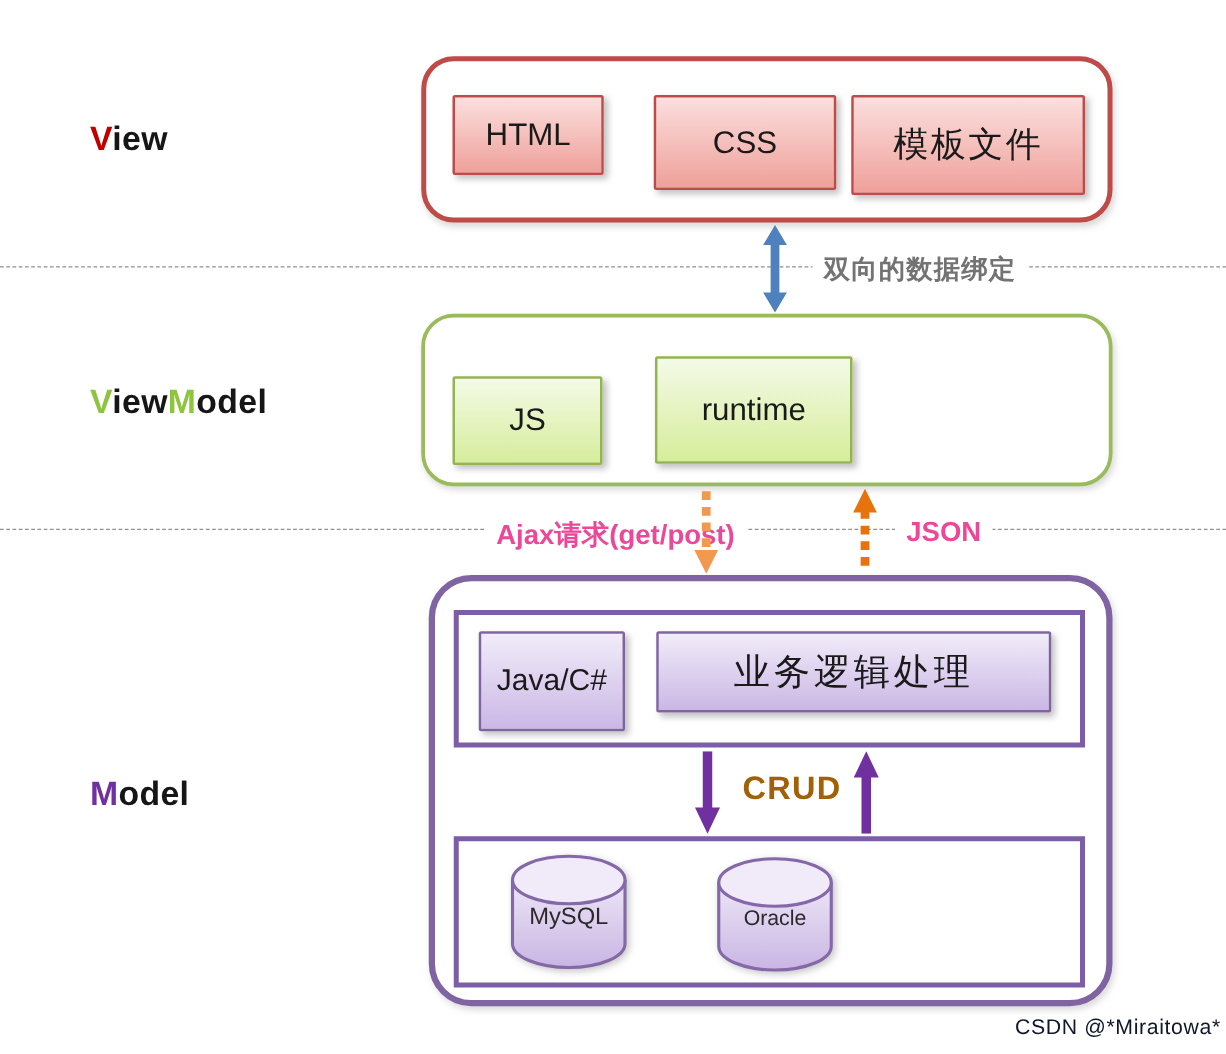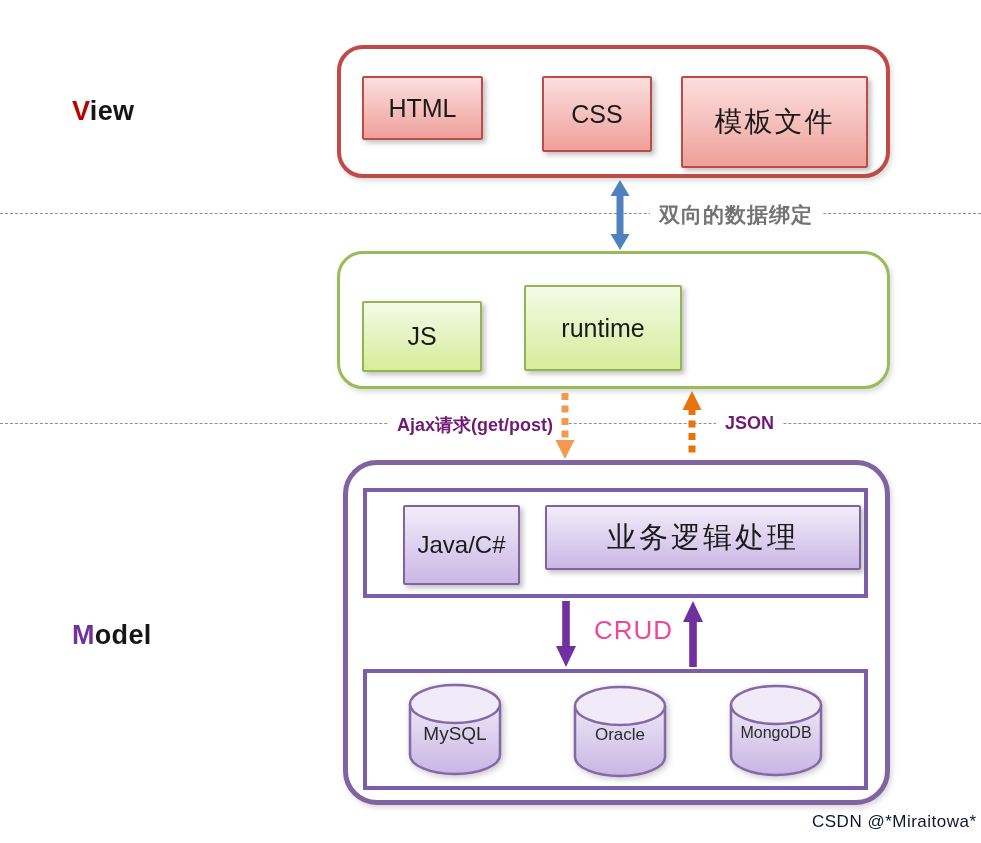--- a/index.html
+++ b/index.html
@@ -21,55 +21,56 @@
   .container.purple { left:343px; top:460px; width:547px; height:345px; border:5px solid #8064A2; border-radius:34px; }
 
   .panel { position:absolute; box-sizing:border-box; border:4px solid #7B5EA7; background:#ffffff; }
   .panel.logic { left:363px; top:488px; width:505px; height:110px; }
   .panel.db    { left:363px; top:669px; width:505px; height:121px; }
 
   .box { position:absolute; display:flex; align-items:center; justify-content:center;
          box-sizing:border-box; border-radius:2px; box-shadow:3px 3px 5px rgba(120,120,120,0.45); }
   .box.pink   { background:linear-gradient(#FBDFDE,#EFA09A); border:2px solid #BE4B48; font-size:25px; }
   .box.green  { background:linear-gradient(#F4FAE7,#D6ED9B); border:2px solid #94B352; font-size:25px; }
-  .box.purple { background:linear-gradient(#F1ECF9,#CBB7E5); border:2px solid #8064A2; font-size:24px;margin-left:20px; }
+  .box.purple { background:linear-gradient(#F1ECF9,#CBB7E5); border:2px solid #8064A2; font-size:24px; }
   .box.cjk-lg { font-size:28px; letter-spacing:2px; }
   .box.biz    { font-size:29px; letter-spacing:3px; }
 
   .line-label { position:absolute; background:#ffffff; padding:0 9px; font-weight:bold; white-space:nowrap; }
   .blue-label   { color:#737373; font-size:21px; letter-spacing:1px; }
-  .orange-label { color:#701a75; font-size:18px; }
-  .crud-label   { position:absolute; color:#ec4899; font-size:26px; font-weight:400; letter-spacing:1px; }
+  .orange-label { color:#ec4899; font-size:22px; }
+  .crud-label   { position:absolute; color:#a16207; font-size:26px; font-weight:700; letter-spacing:1px; }
 
   .arrow { position:absolute; }
   .cylinder { position:absolute; width:94px; height:93px; filter:drop-shadow(2px 2px 3px rgba(140,140,140,0.5)); }
   .cylinder .cyl-label { position:absolute; left:0; right:0; top:40px; text-align:center; color:#2a2a2a; }
   .cyl-label.sz-lg { font-size:19px; }
   .cyl-label.sz-md { font-size:17px; }
   .cyl-label.sz-sm { font-size:16px; }
 
   .watermark { position:absolute; left:812px; top:812px; font-size:17px; color:#0f172a; letter-spacing:0.5px; }
 </style>
 </head>
 <body>
 
 <div class="canvas">
 
   <div class="dashline" style="top:213px"></div>
   <div class="dashline" style="top:423px"></div>
 
   <div class="row-label" style="left:72px; top:96px"><span class="accent-red">V</span><span>iew</span></div>
 
+  <div class="row-label" style="left:72px; top:306px"><span class="accent-green">V</span><span>iew</span><span class="accent-green">M</span><span>odel</span></div>
 
   <div class="row-label" style="left:72px; top:620px"><span class="accent-purple">M</span><span>odel</span></div>
 
   <div class="container red"></div>
   <div class="box pink" style="left:362px; top:76px; width:121px; height:64px">HTML</div>
-  <div class="box pink" style="left:542px; top:76px; width:110px; height:76px">CSS</div>
-  <div class="box pink cjk-lg" style="left:681px; top:76px; width:187px; height:92px">模板文件</div>
+  <div class="box pink" style="left:523px; top:76px; width:146px; height:76px">CSS</div>
+  <div class="box pink cjk-lg" style="left:681px; top:76px; width:187px; height:80px">模板文件</div>
 
   <svg class="arrow" style="left:607px; top:180px" width="26" height="70" viewBox="0 0 26 70">
     <polygon points="13,0 3.5,16 22.5,16" fill="#4E81BD"></polygon>
     <rect x="9.5" y="14" width="7" height="42" fill="#4E81BD"></rect>
     <polygon points="13,70 3.5,54 22.5,54" fill="#4E81BD"></polygon>
   </svg>
   <div class="line-label blue-label" style="left:650px; top:201px">双向的数据绑定</div>
 
   <div class="container green"></div>
   <div class="box green" style="left:362px; top:301px; width:120px; height:71px">JS</div>
@@ -122,23 +123,16 @@
   </div>
 
   <div class="cylinder" style="left:573px; top:685px">
     <svg width="94" height="93" viewBox="0 0 94 93">
       <path d="M2,21 V72 A45,19 0 0 0 92,72 V21" fill="url(#cylg)" stroke="#8468A8" stroke-width="2.5"></path>
       <ellipse cx="47" cy="21" rx="45" ry="19" fill="#F0EAF9" stroke="#8468A8" stroke-width="2.5"></ellipse>
     </svg>
     <span class="cyl-label sz-md">Oracle</span>
   </div>
 
-  <div class="cylinder" style="left:729px; top:684px">
-    <svg width="94" height="93" viewBox="0 0 94 93">
-      <path d="M2,21 V72 A45,19 0 0 0 92,72 V21" fill="url(#cylg)" stroke="#8468A8" stroke-width="2.5"></path>
-      <ellipse cx="47" cy="21" rx="45" ry="19" fill="#F0EAF9" stroke="#8468A8" stroke-width="2.5"></ellipse>
-    </svg>
-    <span class="cyl-label sz-sm">MongoDB</span>
-  </div>
 
   <div class="watermark">CSDN @*Miraitowa*</div>
 
 </div>
 
 </body></html>

